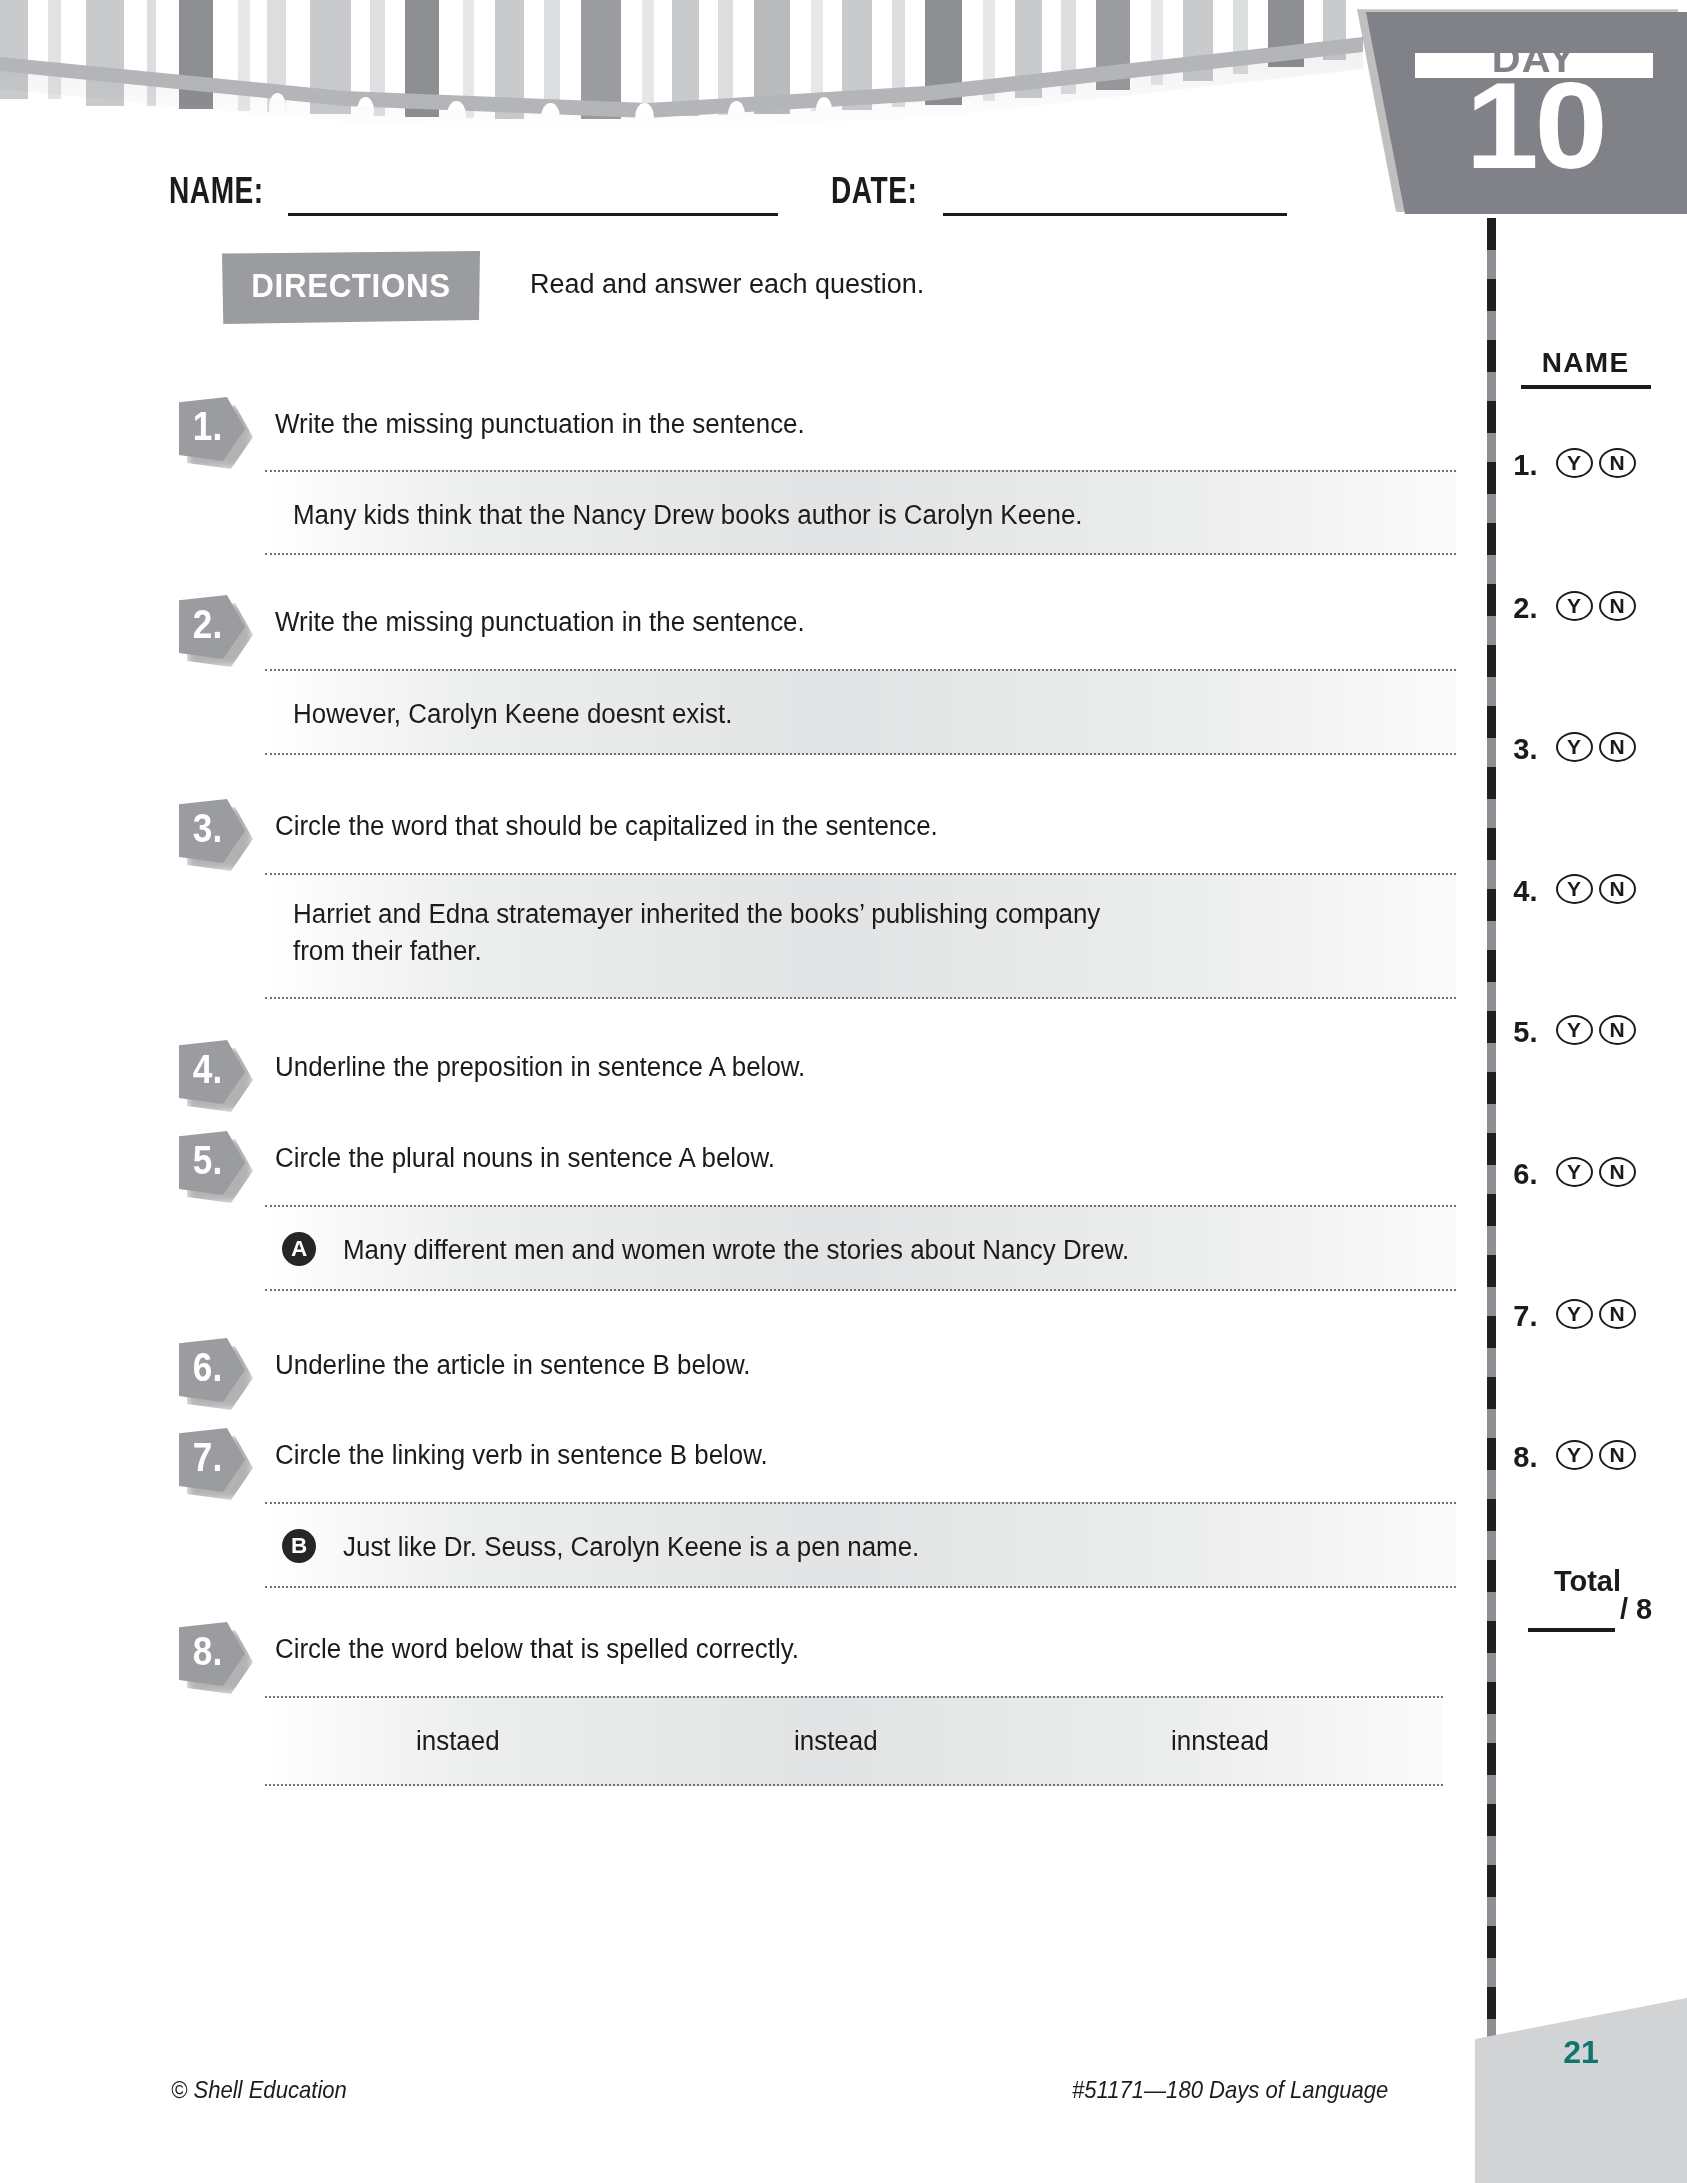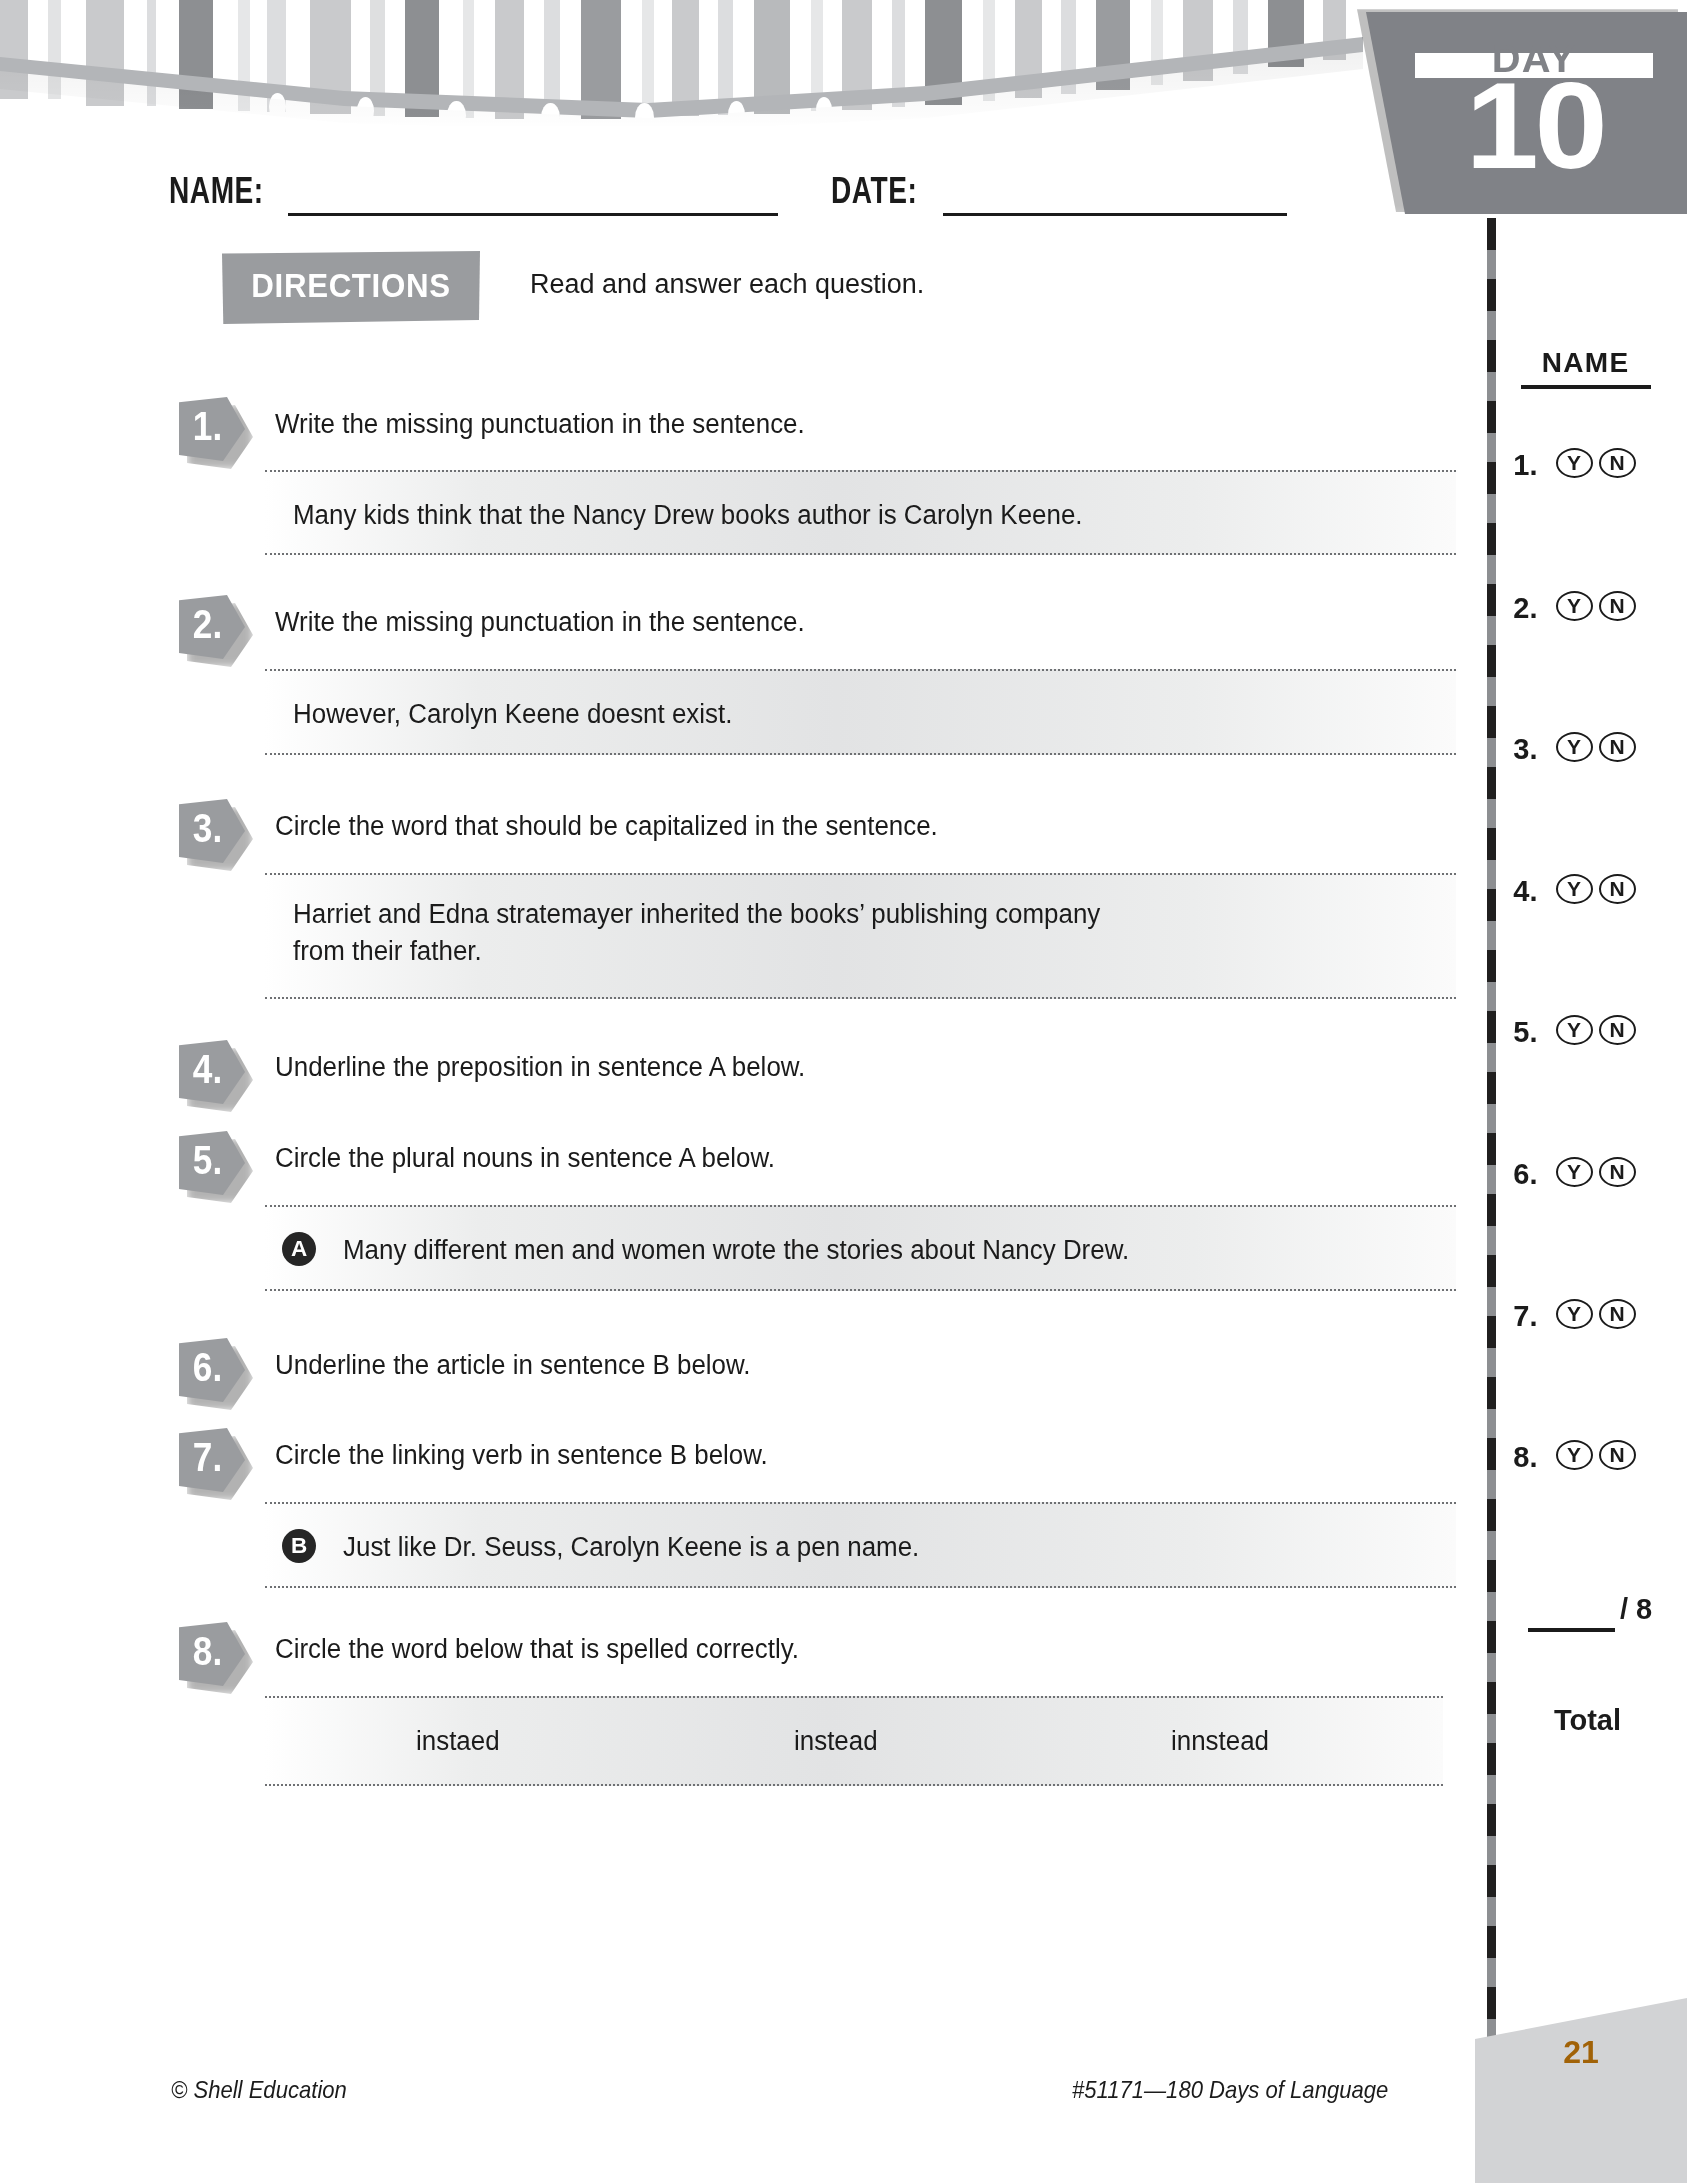--- a/index.html
+++ b/index.html
@@ -179,21 +179,21 @@
     font-family:"Liberation Sans",sans-serif;font-weight:bold;font-size:29px;color:#1b1b1b;
   }
 
   
   #page-block{
     position:absolute;right:0;bottom:0;width:212px;height:185px;background:#d2d3d5;
     clip-path: polygon(0 41px, 212px 0, 212px 185px, 0 185px);
   }
   #page-num{
     position:absolute;right:0;bottom:112px;width:212px;text-align:center;
-    font-family:"Liberation Sans",sans-serif;font-weight:bold;font-size:32px;color:#a16207;
+    font-family:"Liberation Sans",sans-serif;font-weight:bold;font-size:32px;color:#0f766e;
   }
 
   
   #footer-left{
     position:absolute;left:171px;bottom:79px;font-style:italic;font-size:24px;color:#1b1b1b;
     transform:scaleX(.92);transform-origin:left center;
   }
   #footer-center{
     position:absolute;left:1072px;bottom:79px;font-style:italic;font-size:24px;color:#1b1b1b;
     transform:scaleX(.92);transform-origin:left center;white-space:nowrap;
@@ -449,21 +449,21 @@
     <div class="yn" style="left:48px;top:2.6px;">
         <span>Y</span>
       </div>
     <div class="yn" style="left:91px;top:2.6px;">
         <span>N</span>
       </div>
   </div>
 
   <div id="total-line" style="top:1297px;left:20px;width:87px;"></div>
   <div id="total-frac" style="top:1262px;left:112px;">/ 8</div>
-  <div id="total-word" style="top:1373px;">Total</div>
+  <div id="total-word" style="top:1234px;">Total</div>
 </div>
 
 <div id="page-block"></div>
 <div id="page-num">21</div>
 
 <div id="footer-left">© Shell Education</div>
 <div id="footer-center">#51171—180 Days of Language</div>
 
 
 </body></html>

